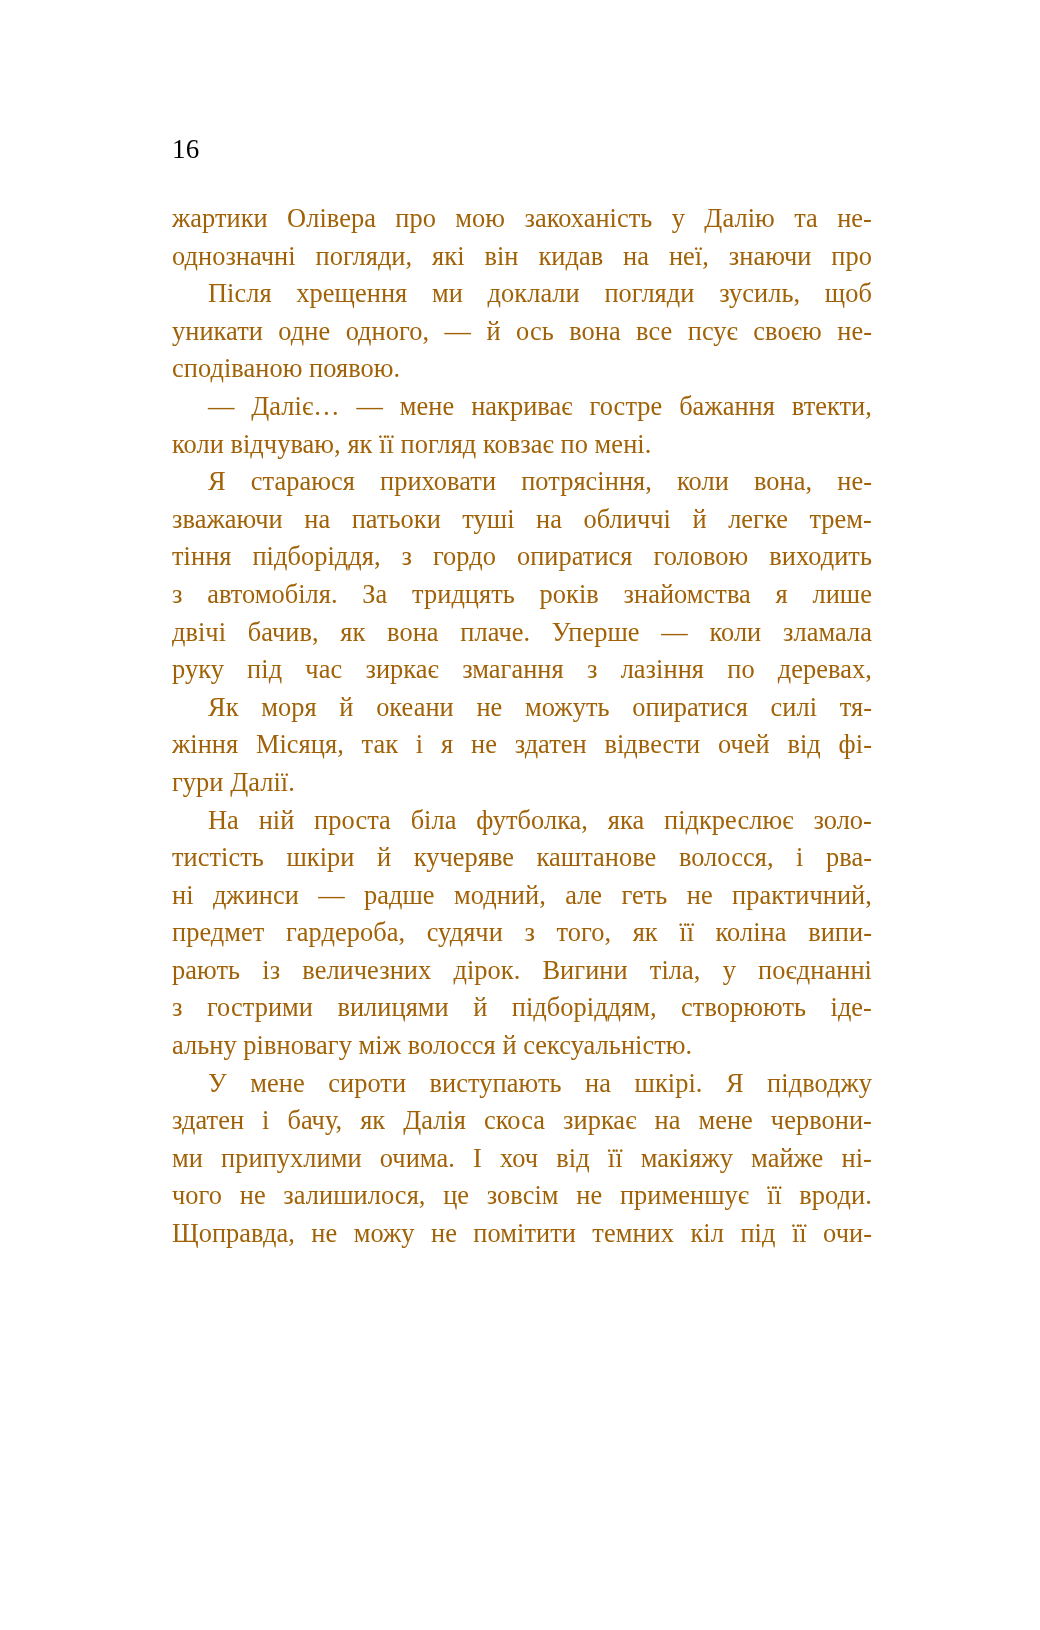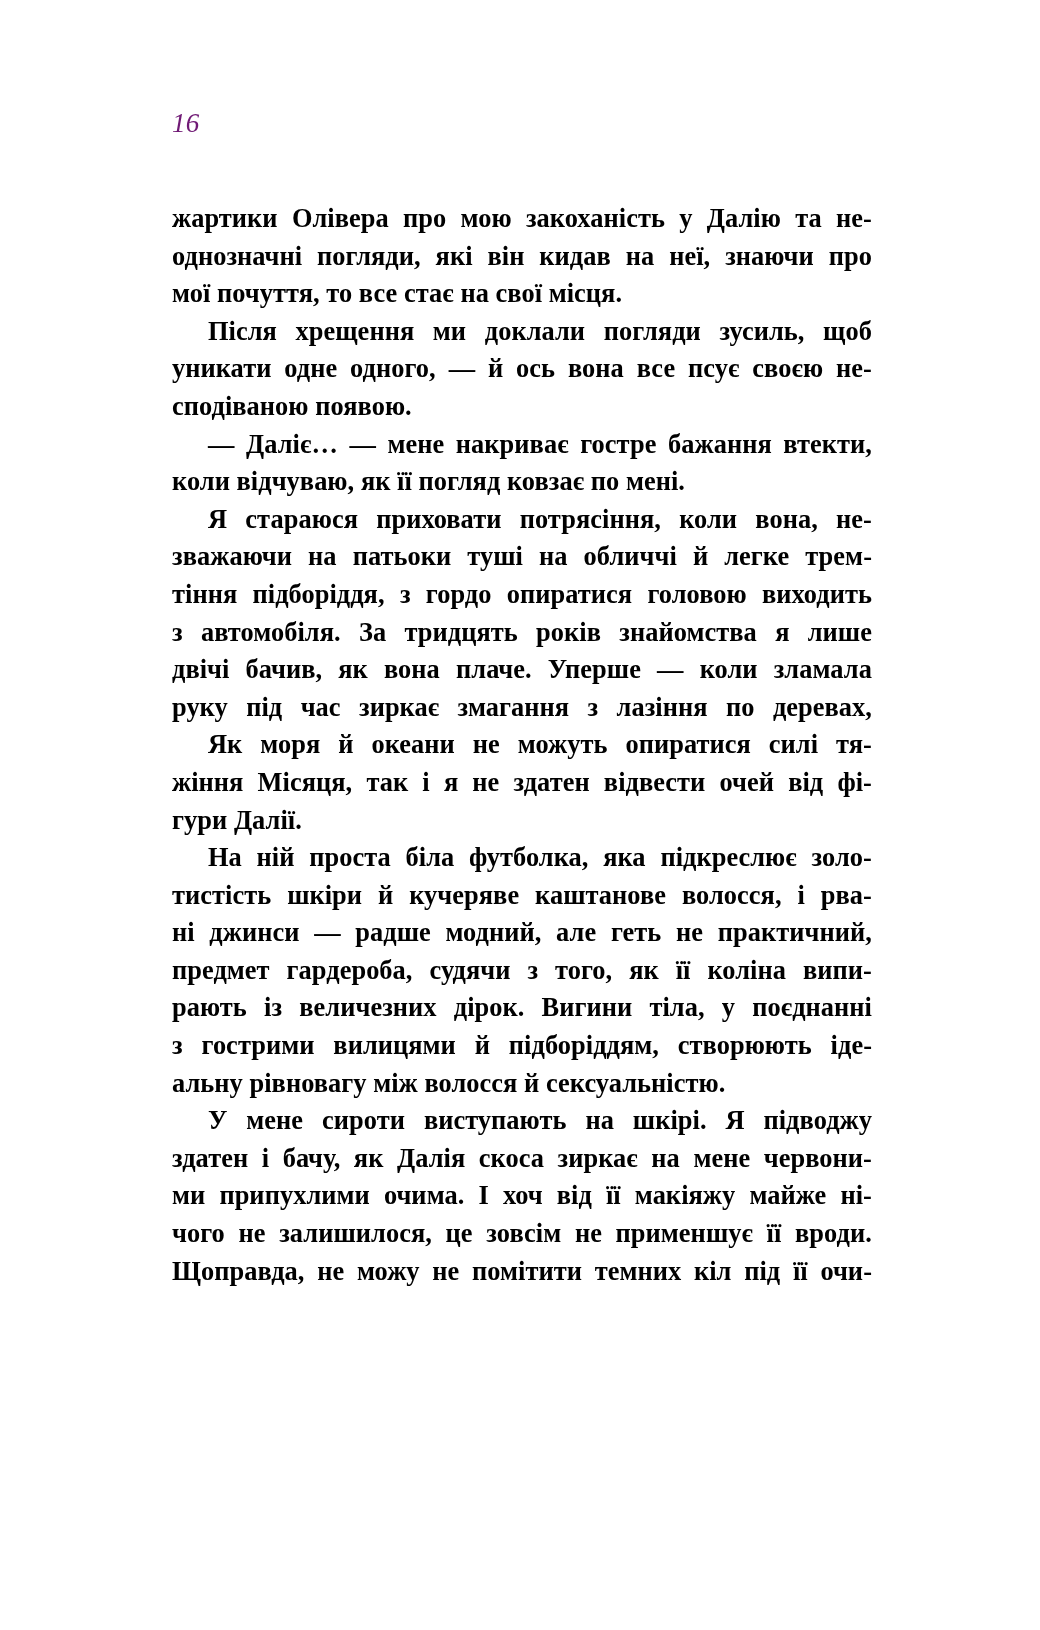--- a/index.html
+++ b/index.html
@@ -16,45 +16,43 @@
     position: relative;
     width: 1040px;
     height: 1630px;
     background: #ffffff;
     box-sizing: border-box;
     overflow: hidden;
   }
   .folio {
     position: absolute;
     left: 172px;
-    top: 110px;
+    top: 136px;
     font-size: 27px;
     line-height: 1;
     letter-spacing: 0.2px;
-    color: #701a75;
-    font-style: italic;
+    color: #000000;
   }
   .textblock {
     position: absolute;
     left: 172px;
     top: 200px;
     width: 700px;
   }
   
   .para {
     margin: 0;
   }
   .line {
     display: block;
     font-size: 26.4px;
     line-height: 37.6px;
     white-space: pre;
-    color: #000000;
+    color: #a16207;
     letter-spacing: 0.05px;
-    font-weight: bold;
   }
   
   .line.just {
     display: flex;
     justify-content: space-between;
     white-space: normal;
   }
   .line.just > span {
     white-space: pre;
   }
@@ -90,21 +88,20 @@
           <span>однозначні</span>
           <span>погляди,</span>
           <span>які</span>
           <span>він</span>
           <span>кидав</span>
           <span>на</span>
           <span>неї,</span>
           <span>знаючи</span>
           <span>про</span>
         </span>
-        <span class="line last">мої почуття, то все стає на свої місця.</span>
       </p>
       <p class="para">
         <span class="line just">
           <span><span class="indent"></span>Після</span>
           <span>хрещення</span>
           <span>ми</span>
           <span>доклали</span>
           <span>погляди</span>
           <span>зусиль,</span>
           <span>щоб</span>

